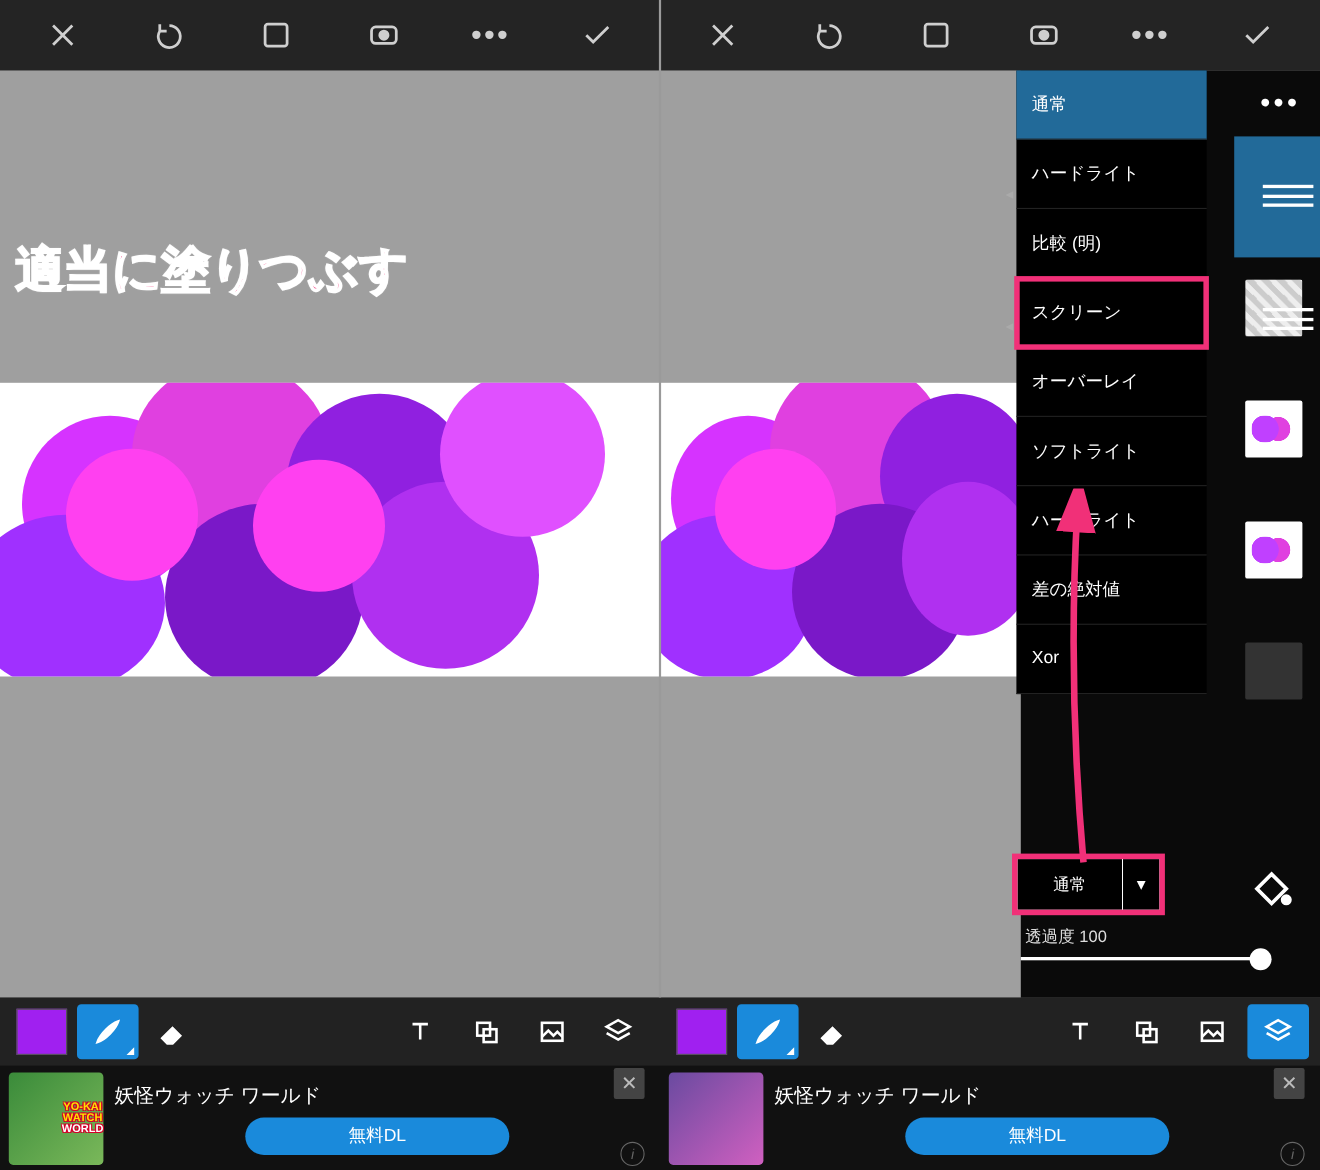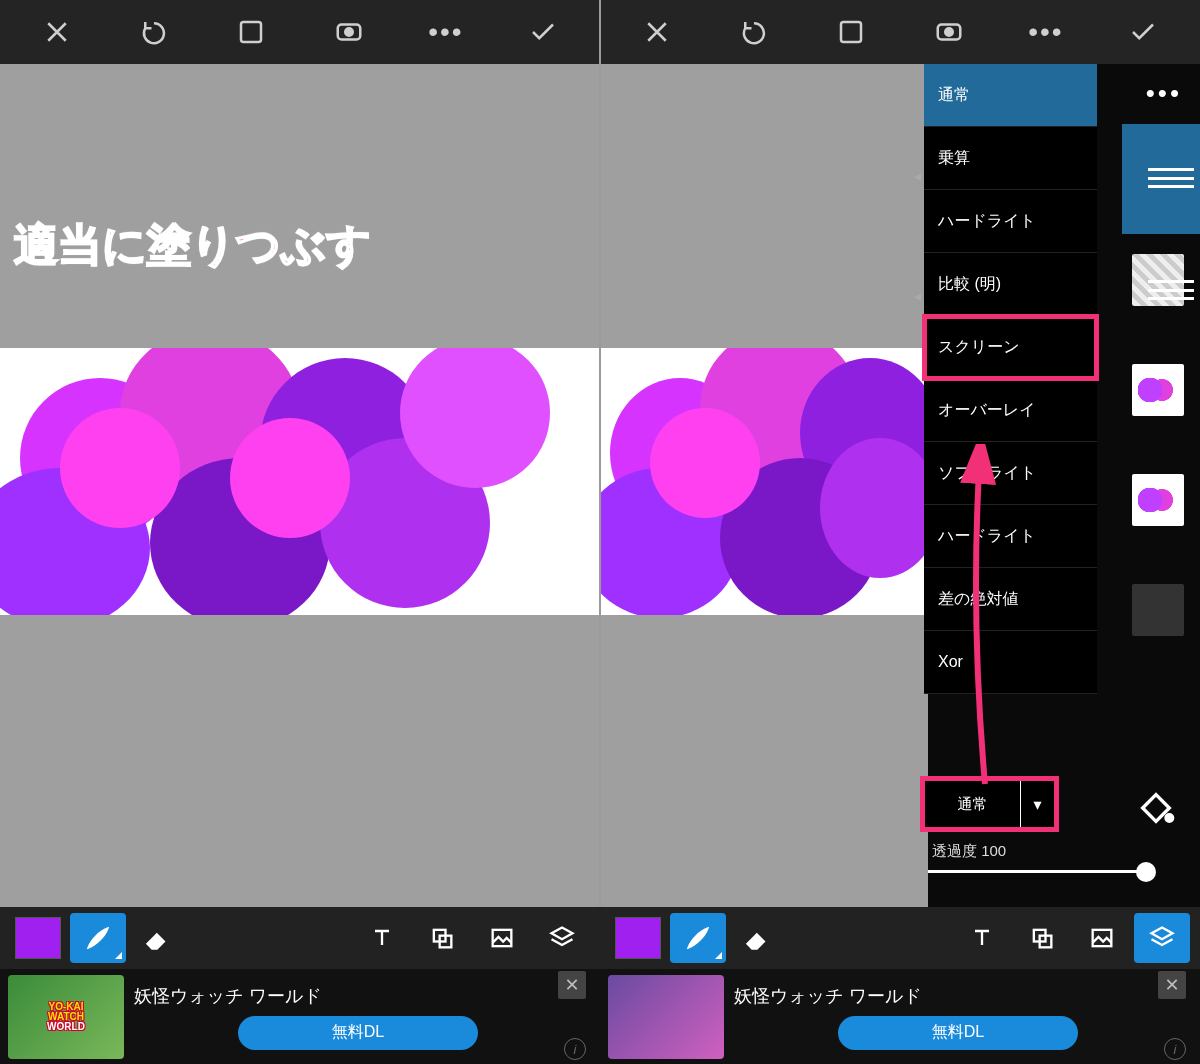--- a/index.html
+++ b/index.html
@@ -61,21 +61,21 @@
   .btool { width: 56px; height: 50px; display:flex; align-items:center; justify-content:center; color:#cfcfcf; border-radius:4px; position:relative; }
   .btool svg { width:28px; height:28px; stroke:#fff; fill:none; stroke-width:2; }
   .btool.active { background:#1a8adb; }
   .btool .tri { position:absolute; bottom:4px; right:4px; width:0;height:0;border-left:7px solid transparent; border-bottom:7px solid #fff; }
   .color-swatch { width:46px; height:42px; background:#a020f0; border:1px solid #555; }
   .spacer { flex:1; }
 
   
   .adbar { position:absolute; left:0; bottom:0; height:95px; width:100%; background:#111; display:flex; }
   .ad-half { flex:0 0 600px; display:flex; align-items:center; padding: 4px 8px; position:relative; }
-  .ad-thumb { width:116px; height:84px; background: linear-gradient(135deg,#3a8b3a,#7ab85a); border-radius:4px; display:flex; align-items:center; justify-content:center; }
+  .ad-thumb { width:86px; height:84px; background: linear-gradient(135deg,#3a8b3a,#7ab85a); border-radius:4px; display:flex; align-items:center; justify-content:flex-end; }
   .ad-thumb-inner { font-size:10px; font-weight:900; color:#ffe100; text-shadow:1px 1px 0 #d4002a,-1px -1px 0 #d4002a,1px -1px 0 #d4002a,-1px 1px 0 #d4002a; text-align:center; line-height:1; }
   .ad-text { flex:1; padding: 0 10px; display:flex; flex-direction:column; gap:8px; }
   .ad-title { color:#fff; font-size:18px; }
   .ad-btn { align-self:center; width: 240px; height: 34px; background:#1a8adb; color:#fff; border-radius:17px; display:flex; align-items:center; justify-content:center; font-size:16px; }
   .ad-close { position:absolute; top:2px; right:14px; width:28px; height:28px; background:#444; color:#bbb; display:flex; align-items:center; justify-content:center; font-size:18px; border-radius:2px; }
   .ad-info { position:absolute; bottom:4px; right:14px; width:22px;height:22px; border:1px solid #666; color:#666; border-radius:50%; display:flex;align-items:center;justify-content:center; font-size:13px; font-style:italic; }
 
   
   .blob { position:absolute; border-radius:50%; }
 </style>
@@ -194,21 +194,20 @@
         <div></div>
         <div></div>
       </div>
     <div class="layer-thumb splat" style="top:300px;"></div>
     <div class="layer-thumb splat" style="top:410px;"></div>
     <div class="layer-thumb" style="top:520px;background:#333;"></div>
   </div>
 
   <div class="blend-list">
     <div class="blend-item selected">通常</div>
-    <div class="blend-item">乗算</div>
     <div class="blend-item">ハードライト</div>
     <div class="blend-item">比較 (明)</div>
     <div class="blend-item highlighted">スクリーン</div>
     <div class="blend-item">オーバーレイ</div>
     <div class="blend-item">ソフトライト</div>
     <div class="blend-item">ハードライト</div>
     <div class="blend-item">差の絶対値</div>
     <div class="blend-item">Xor</div>
   </div>
   <div class="list-chev" style="top:168px;">◂</div>

